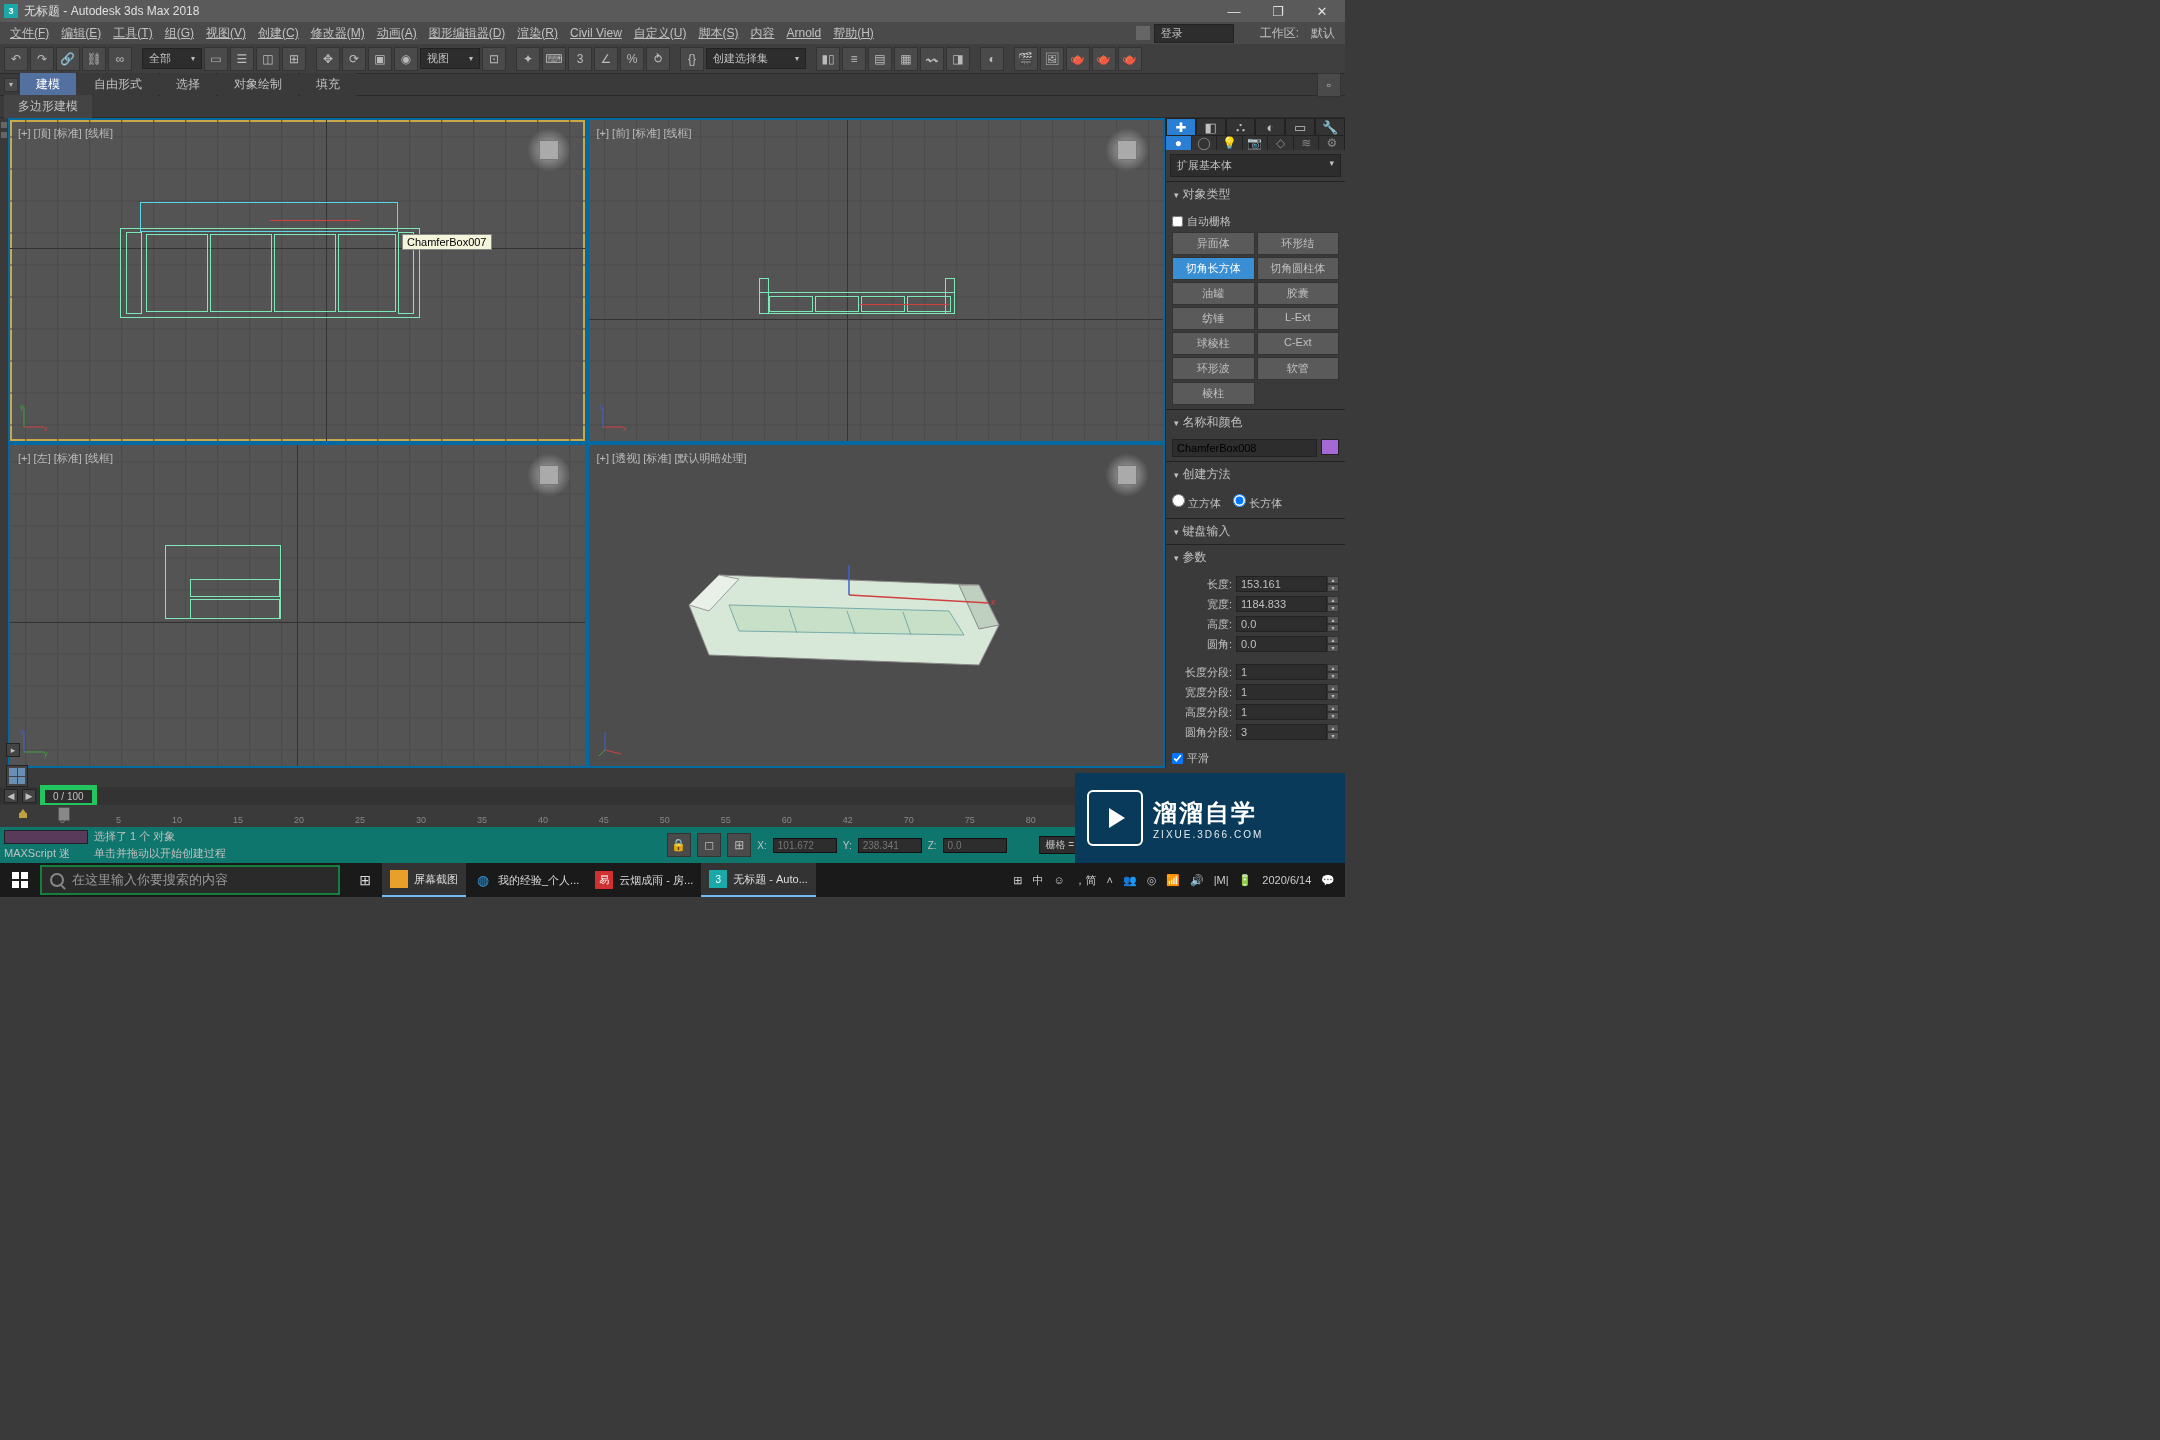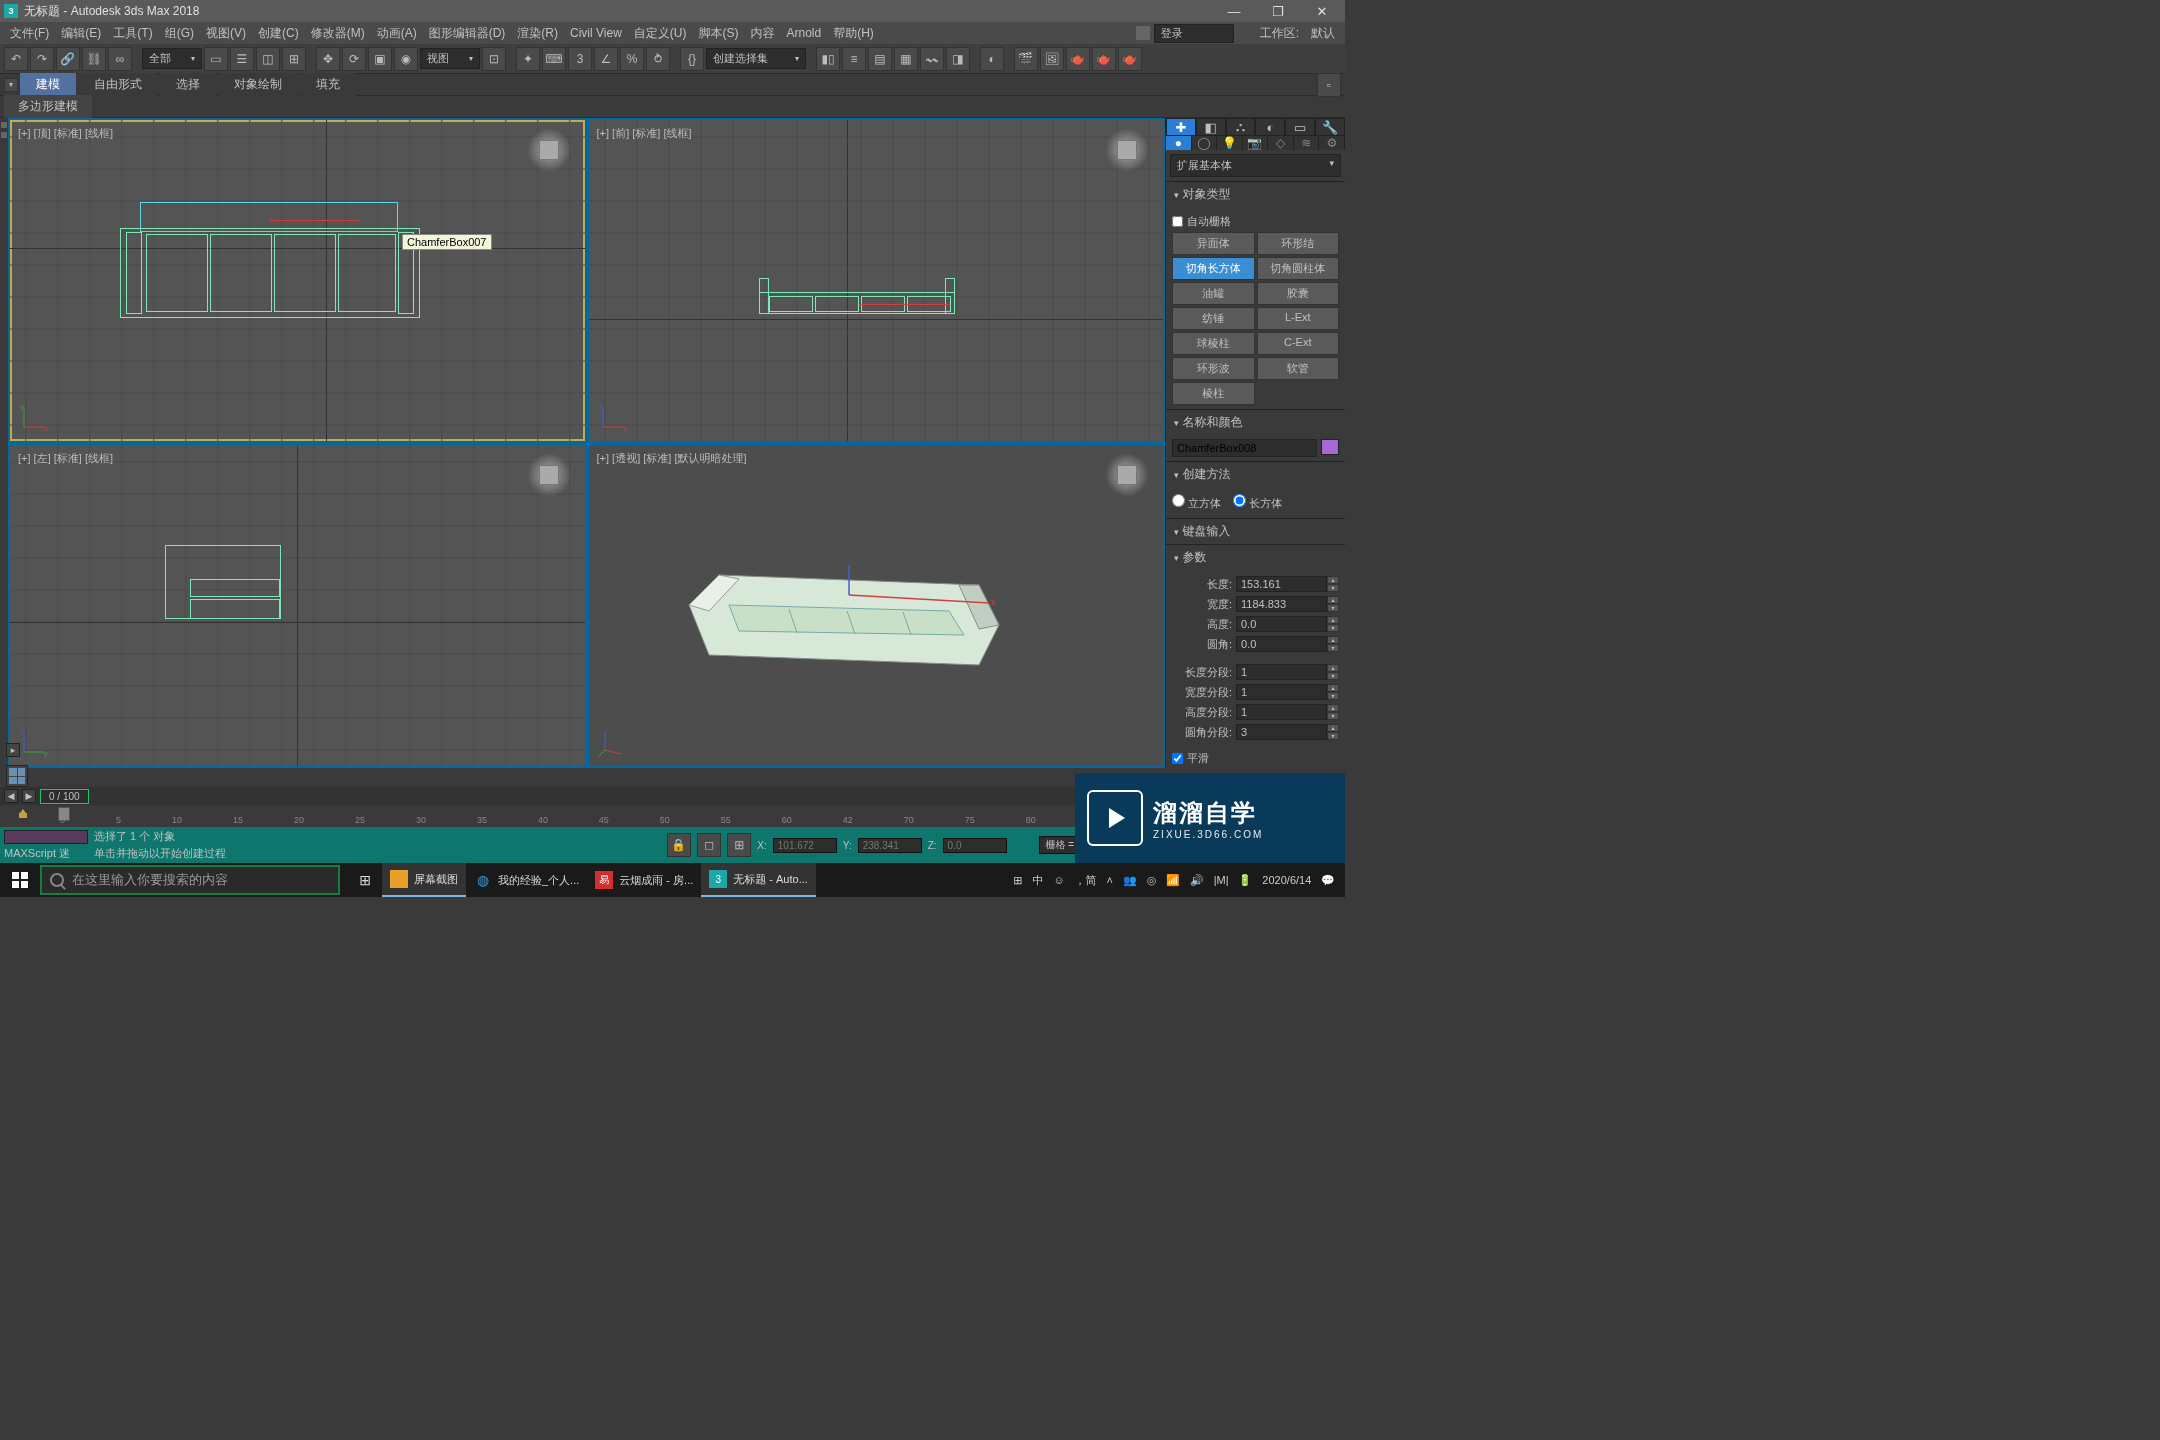--- a/index.html
+++ b/index.html
@@ -7,21 +7,21 @@
 
 
 .title-bar { height: 22px; background: #5a5a5a; display: flex; align-items: center; padding: 0 4px; color: #e0e0e0; }
 .title-bar .app-icon { width: 14px; height: 14px; background: #1ba8a8; margin-right: 6px; display: flex; align-items: center; justify-content: center; font-size: 9px; color: #fff; font-weight: bold; }
 .title-bar .title-text { flex: 1; font-size: 12px; }
 .title-bar .win-btns { display: flex; gap: 14px; margin-right: 4px; }
 .title-bar .win-btn { width: 30px; text-align: center; cursor: pointer; font-size: 13px; }
 
 
 .menu-bar { height: 22px; background: #4a4a4a; display: flex; align-items: center; padding: 0 4px; }
-.menu-bar .menu-item { padding: 2px 6px; cursor: pointer; font-size: 12px; }
+.menu-bar .menu-item { padding: 2px 6px; cursor: pointer; font-size: 12px; text-decoration: underline; }
 .menu-bar .spacer { flex: 1; }
 .menu-bar .login-box { background: #2d2d2d; border: 1px solid #222; padding: 1px 6px; width: 80px; font-size: 11px; }
 .menu-bar .login-icon { width: 14px; height: 14px; background: #666; margin-right: 4px; }
 .menu-bar .workspace-label { padding: 0 6px; margin-left: 20px; }
 .menu-bar .workspace-val { padding: 0 6px; }
 
 
 .toolbar { background: #3f3f3f; border-bottom: 1px solid #2a2a2a; display: flex; align-items: center; height: 30px; padding: 0 4px; gap: 2px; flex-wrap: nowrap; }
 .tb-btn { width: 24px; height: 24px; background: #4a4a4a; border: 1px solid #333; display: flex; align-items: center; justify-content: center; font-size: 12px; color: #bbb; cursor: pointer; }
 .tb-sep { width: 6px; }
@@ -89,21 +89,21 @@
 .spinner .spin-btns span{height:8px;background:#555;border:1px solid #333;font-size:6px;text-align:center;line-height:6px;}
 
 
 .bottom-area { position: absolute; bottom: 34px; left: 0; right: 0; }
 .vp-controls{position:absolute;left:6px;top:-44px;display:flex;flex-direction:column;gap:2px;}
 .vp-ctrl-btn{width:14px;height:14px;background:#444;border:1px solid #222;font-size:9px;display:flex;align-items:center;justify-content:center;}
 .vp-layout-btn{width:22px;height:22px;background:#444;border:1px solid #222;margin:4px;display:grid;grid-template:1fr 1fr/1fr 1fr;gap:1px;padding:2px;}
 .vp-layout-btn span{background:#6a8fb4;}
 .timeline-bar { height: 18px; background: #333; display: flex; align-items: center; padding: 0 4px; gap: 4px; position:relative;}
 .timeline-bar .tl-btn{width:14px;height:14px;background:#444;border:1px solid #222;font-size:9px;display:flex;align-items:center;justify-content:center;}
-.timeline-bar .frame-box{background:#2d2d2d;border:1px solid #22c55e;padding:1px 8px;font-size:10px;}
+.timeline-bar .frame-box{background:#2d2d2d;border:5px solid #22c55e;padding:1px 8px;font-size:10px;}
 .timeline-bar .right{margin-left:auto;}
 .track-bar { height: 22px; background: #3a3a3a; position: relative; }
 .track-scale{position:absolute;left:60px;right:60px;top:0;bottom:0;display:flex;justify-content:space-between;align-items:flex-end;padding-bottom:2px;font-size:9px;color:#888;}
 .track-scale span{position:relative;}
 .track-slider{position:absolute;left:58px;top:2px;width:12px;height:14px;background:#888;border:1px solid #555;}
 .track-key{position:absolute;left:18px;top:4px;width:10px;height:10px;}
 .status-bar { height: 36px; background: #0f766e; display: flex; align-items: center; padding: 0 4px; gap: 6px; }
 .status-left{display:flex;flex-direction:column;gap:2px;}
 .status-input{background:#5a3a5a;border:1px solid #222;width:84px;height:14px;font-size:10px;padding:0 2px;}
 .status-text{font-size:11px;}

